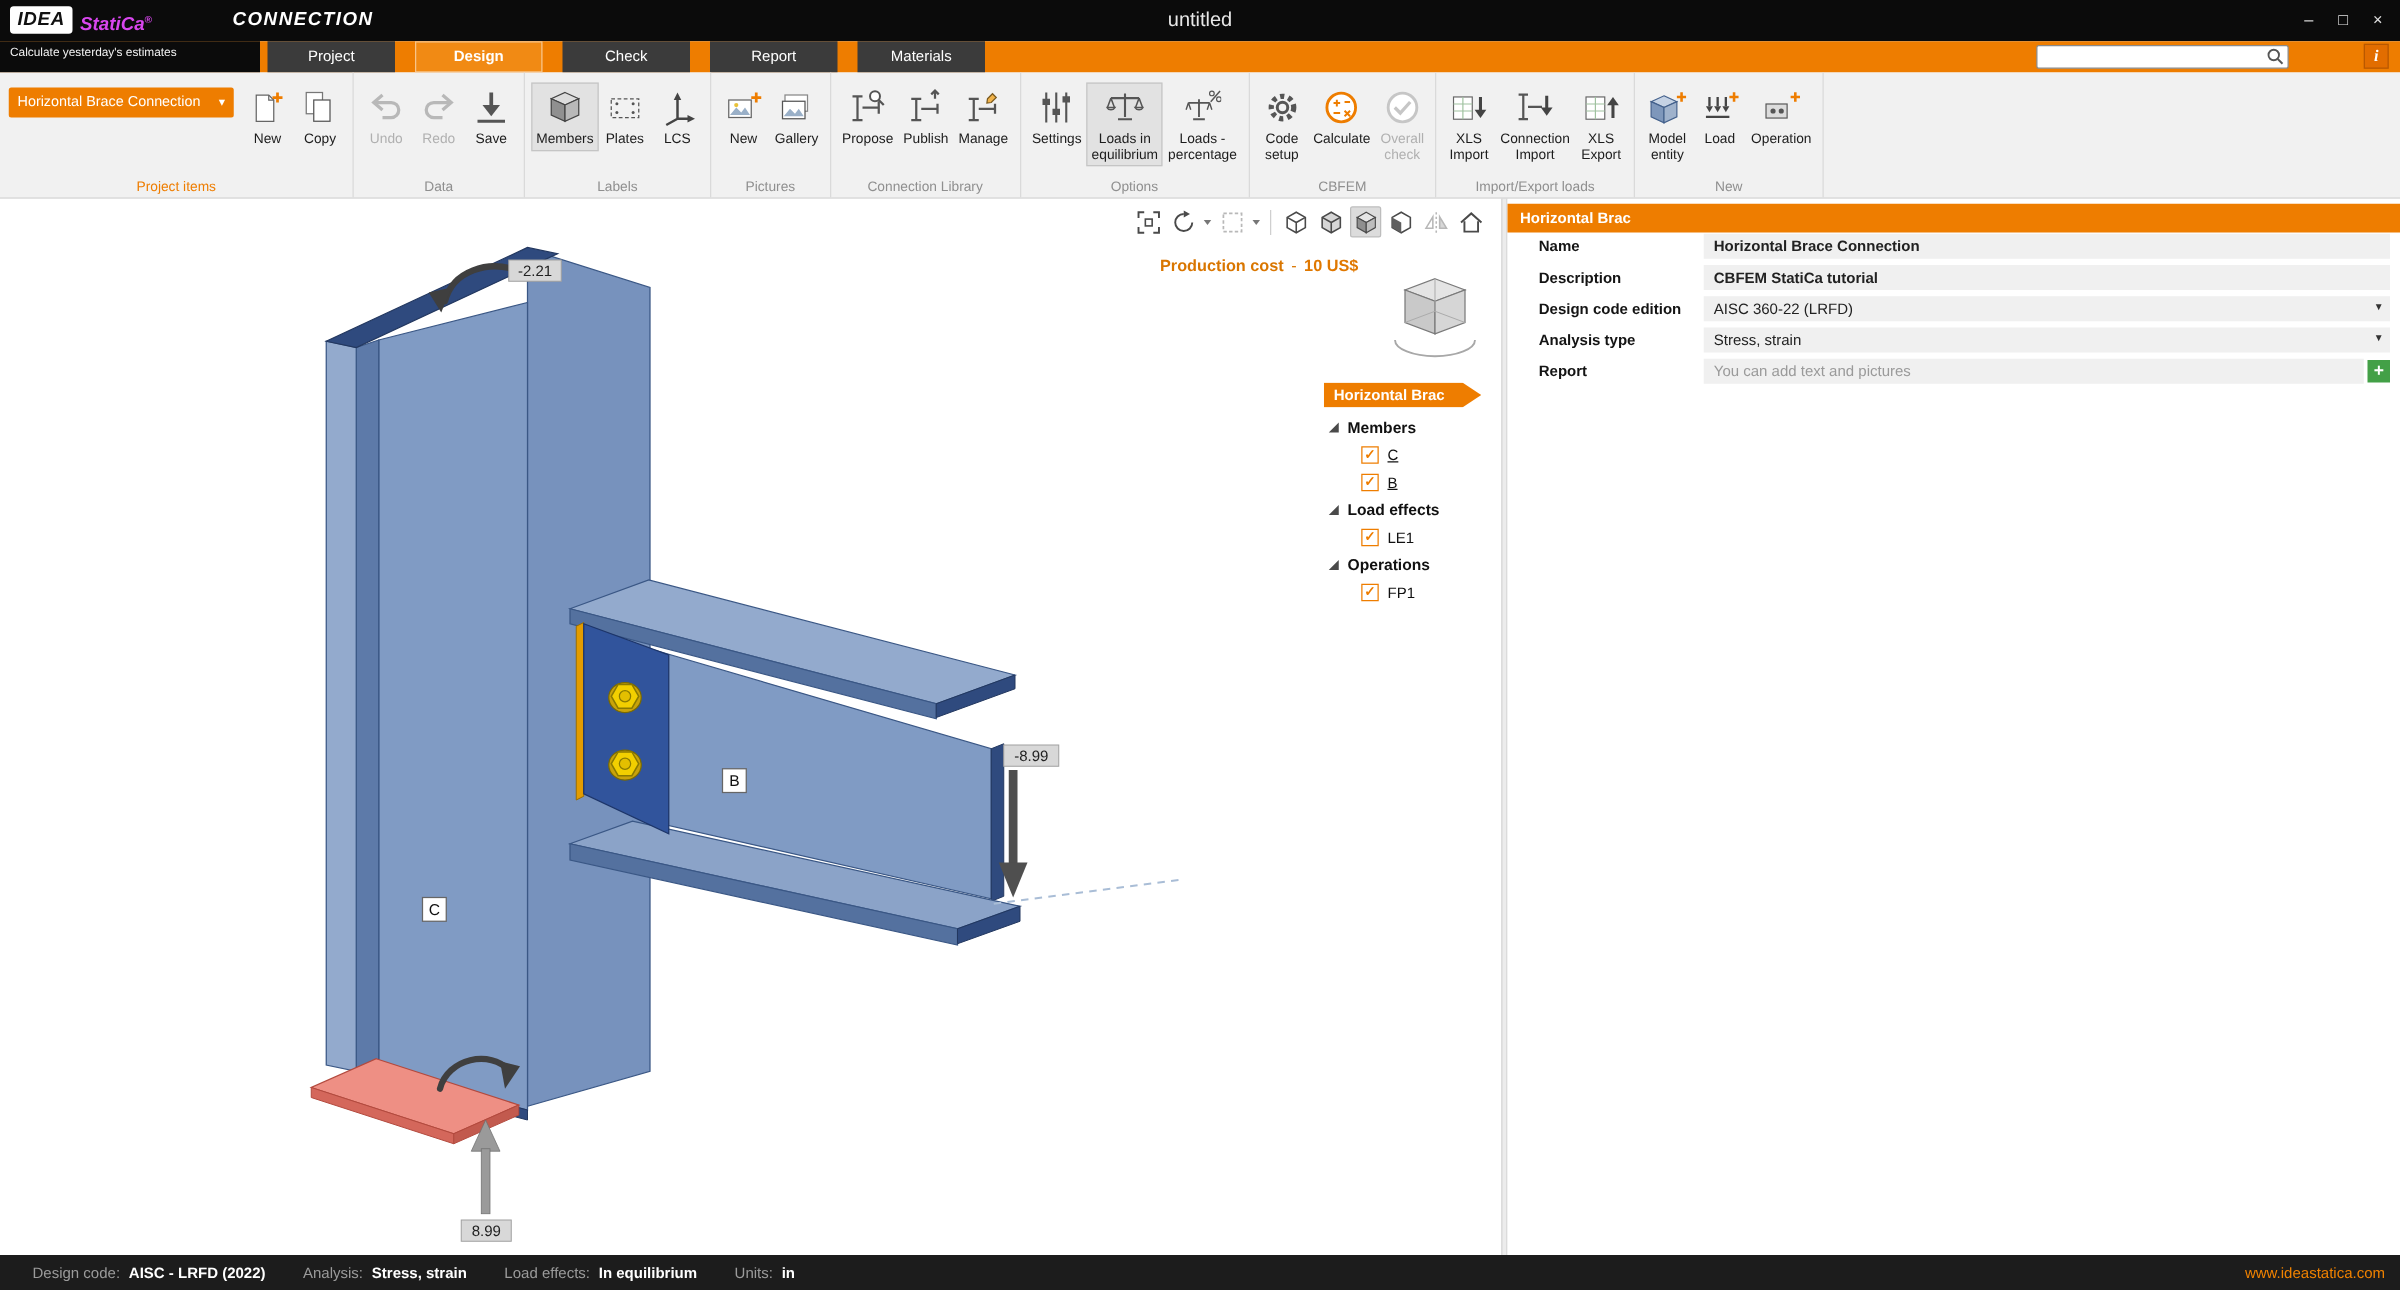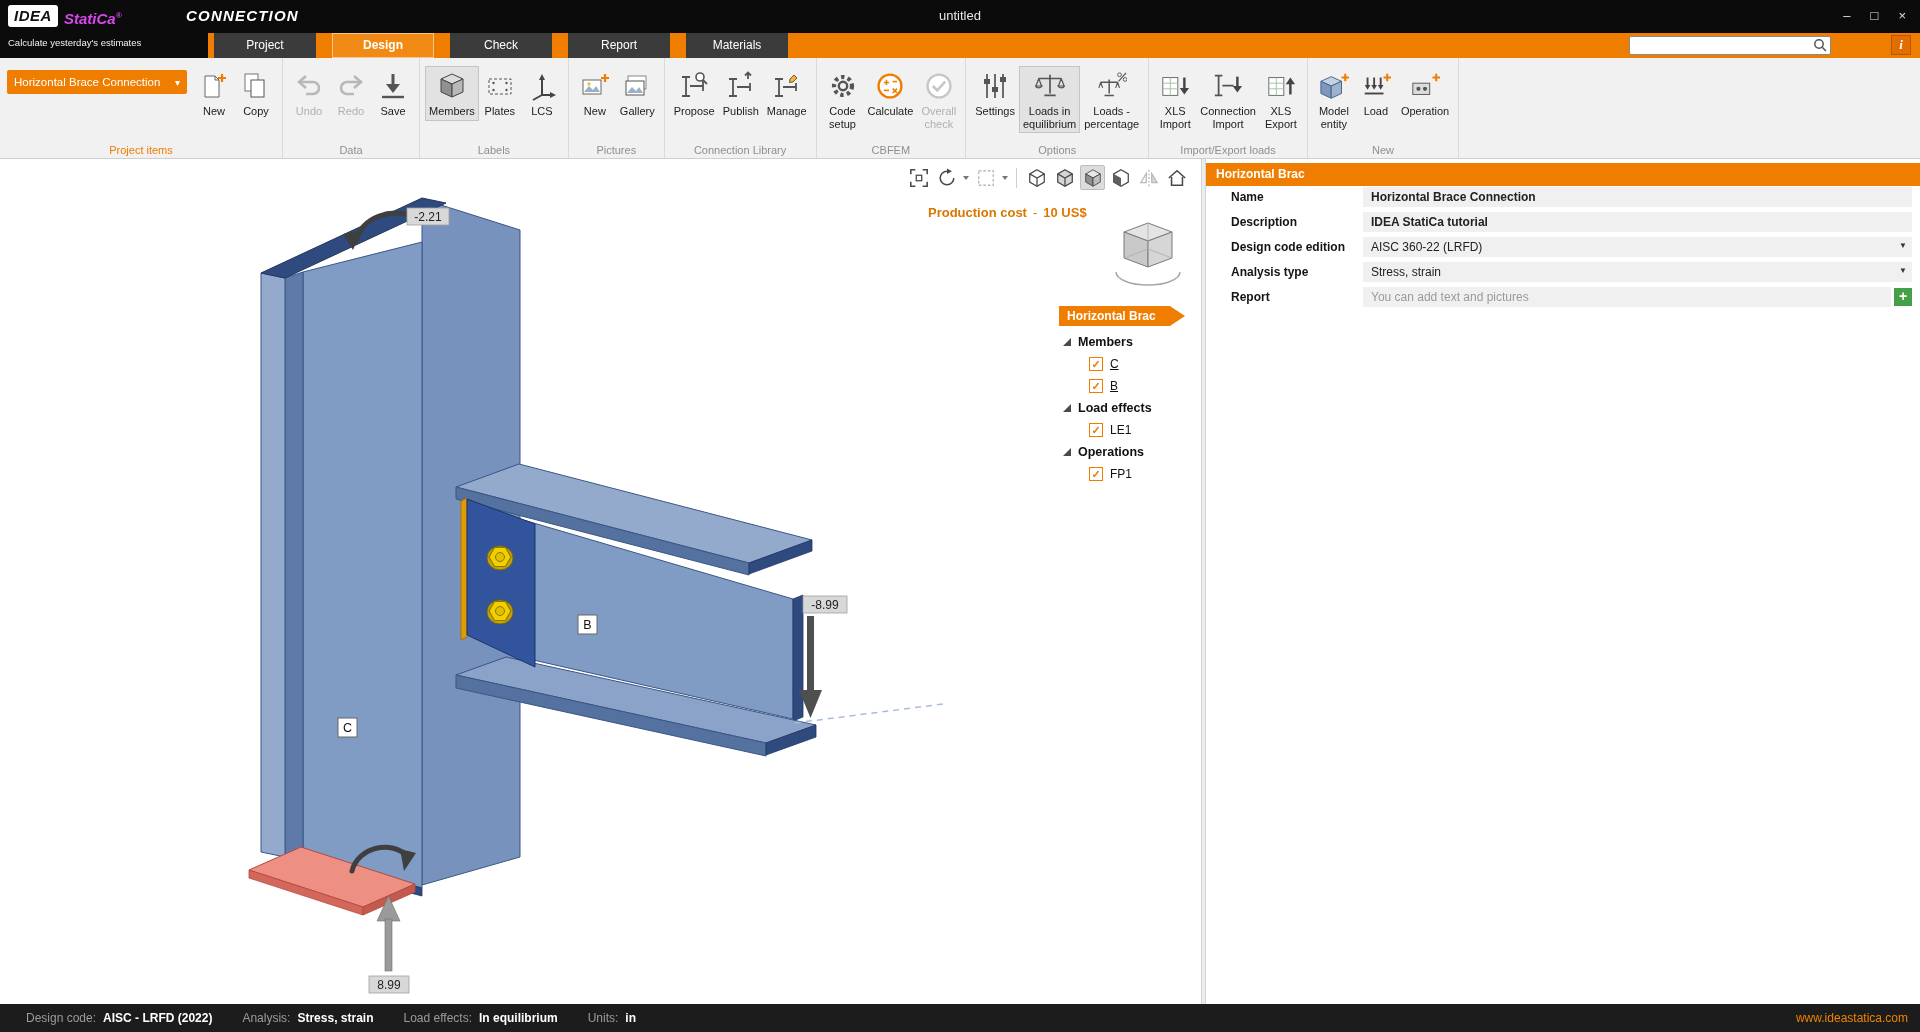--- a/index.html
+++ b/index.html
@@ -4,21 +4,21 @@
 <style>
 *{margin:0;padding:0;box-sizing:border-box;}
 body{width:1920px;height:1032px;font-family:"Liberation Sans",sans-serif;background:#fff;overflow:hidden;}
 .app{position:relative;width:1920px;height:1032px;}
 
 .titlebar{position:absolute;left:0;top:0;width:1920px;height:33px;background:#0b0b0b;}
 .logo-box{position:absolute;left:8px;top:5px;height:22px;background:#fff;border-radius:3px;padding:0 6px;font-weight:bold;font-style:italic;font-size:15px;line-height:22px;color:#111;letter-spacing:.5px;}
 .logo-suffix{position:absolute;left:64px;top:5px;color:#d946ef;font-weight:bold;font-style:italic;font-size:15px;line-height:22px;}
 .logo-suffix sup{font-size:8px;}
 .product{position:absolute;left:186px;top:5px;color:#fff;font-weight:bold;font-style:italic;font-size:15px;letter-spacing:1.2px;line-height:22px;}
-.doc-title{position:absolute;left:0;right:0;top:8px;text-align:center;color:#e8e8e8;font-size:13px;pointer-events:none;}
+.doc-title{position:absolute;left:0;right:0;top:8px;text-align:center;color:#e8e8e8;font-size:16px;pointer-events:none;}
 .win-controls{position:absolute;right:14px;top:7px;display:flex;gap:20px;}
 .win-btn{color:#e0e0e0;font-size:13px;line-height:18px;}
 .tagline{position:absolute;left:8px;top:37px;color:#f2f2f2;font-size:9.5px;z-index:5;}
 
 .tabband{position:absolute;left:0;top:33px;width:1920px;height:25px;background:#ee7d00;}
 .black-corner{position:absolute;left:0;top:0;width:208px;height:25px;background:#0b0b0b;}
 .tabs{position:absolute;left:214px;top:0;display:flex;gap:16px;height:25px;}
 .tab{width:102px;text-align:center;line-height:25px;font-size:12px;color:#fff;background:#3b3b3b;}
 .tab.active{background:#f18a14;border:1px solid #f8c489;font-weight:bold;line-height:23px;}
 .search-wrap{position:absolute;left:1629px;top:3px;width:202px;height:19px;background:#fff;border:1px solid #8a8a8a;border-radius:2px;}
@@ -306,20 +306,67 @@
             </div>
           </div>
         </div>
         <div class="glabel">Connection Library</div>
       </div>
       <div class="rgroup">
         <div class="btnrow">
           <div class="rbtn">
             <div class="ricon">
               <svg viewBox="0 0 30 30">
+                <path d="M7,3v24M15,3v24M23,3v24" stroke="#555" stroke-width="1.7"></path>
+                <rect x="4" y="8" width="6" height="5" fill="#555"></rect>
+                <rect x="12" y="16" width="6" height="5" fill="#555"></rect>
+                <rect x="20" y="6" width="6" height="5" fill="#555"></rect>
+              </svg>
+            </div>
+            <div class="rlabel">
+              <div>Settings</div>
+            </div>
+          </div>
+          <div class="rbtn active">
+            <div class="ricon">
+              <svg viewBox="0 0 32 32">
+                <path d="M16,4v20M10,26h12M4,8h24" stroke="#555" stroke-width="1.8" fill="none"></path>
+                <path d="M4,8 1,16M4,8 7,16M28,8 25,16M28,8 31,16" stroke="#555" stroke-width="1.3" fill="none"></path>
+                <path d="M0.5,16a3.8,3.2 0 0 0 7,0z" fill="none" stroke="#555" stroke-width="1.3"></path>
+                <path d="M24.5,16a3.8,3.2 0 0 0 7,0z" fill="none" stroke="#555" stroke-width="1.3"></path>
+              </svg>
+            </div>
+            <div class="rlabel">
+              <div>Loads in</div>
+              <div>equilibrium</div>
+            </div>
+          </div>
+          <div class="rbtn">
+            <div class="ricon">
+              <svg viewBox="0 0 32 32">
+                <path d="M13,9v15M8,26h10M4,12h18" stroke="#555" stroke-width="1.6" fill="none"></path>
+                <path d="M4,12 2,18M4,12 6,18M22,12 20,18M22,12 24,18" stroke="#555" stroke-width="1.2" fill="none"></path>
+                <circle cx="24" cy="4" r="2" fill="none" stroke="#555"></circle>
+                <circle cx="30" cy="9" r="2" fill="none" stroke="#555"></circle>
+                <path d="M31,2 23,11" stroke="#555" stroke-width="1.3"></path>
+              </svg>
+            </div>
+            <div class="rlabel">
+              <div>Loads -</div>
+              <div>percentage</div>
+            </div>
+          </div>
+        </div>
+        <div class="glabel">Options</div>
+      </div>
+      <div class="rgroup">
+        <div class="btnrow">
+          <div class="rbtn">
+            <div class="ricon">
+              <svg viewBox="0 0 30 30">
                 <circle cx="15" cy="15" r="9" fill="none" stroke="#555" stroke-width="4.2" stroke-dasharray="3.4,3.3"></circle>
                 <circle cx="15" cy="15" r="4.2" fill="none" stroke="#555" stroke-width="2.4"></circle>
               </svg>
             </div>
             <div class="rlabel">
               <div>Code</div>
               <div>setup</div>
             </div>
           </div>
           <div class="rbtn">
@@ -343,67 +390,20 @@
                 <path d="M10,17l5,5 9,-10" fill="none" stroke="#c6c6c6" stroke-width="3"></path>
               </svg>
             </div>
             <div class="rlabel">
               <div>Overall</div>
               <div>check</div>
             </div>
           </div>
         </div>
         <div class="glabel">CBFEM</div>
-      </div>
-      <div class="rgroup">
-        <div class="btnrow">
-          <div class="rbtn">
-            <div class="ricon">
-              <svg viewBox="0 0 30 30">
-                <path d="M7,3v24M15,3v24M23,3v24" stroke="#555" stroke-width="1.7"></path>
-                <rect x="4" y="8" width="6" height="5" fill="#555"></rect>
-                <rect x="12" y="16" width="6" height="5" fill="#555"></rect>
-                <rect x="20" y="6" width="6" height="5" fill="#555"></rect>
-              </svg>
-            </div>
-            <div class="rlabel">
-              <div>Settings</div>
-            </div>
-          </div>
-          <div class="rbtn active">
-            <div class="ricon">
-              <svg viewBox="0 0 32 32">
-                <path d="M16,4v20M10,26h12M4,8h24" stroke="#555" stroke-width="1.8" fill="none"></path>
-                <path d="M4,8 1,16M4,8 7,16M28,8 25,16M28,8 31,16" stroke="#555" stroke-width="1.3" fill="none"></path>
-                <path d="M0.5,16a3.8,3.2 0 0 0 7,0z" fill="none" stroke="#555" stroke-width="1.3"></path>
-                <path d="M24.5,16a3.8,3.2 0 0 0 7,0z" fill="none" stroke="#555" stroke-width="1.3"></path>
-              </svg>
-            </div>
-            <div class="rlabel">
-              <div>Loads in</div>
-              <div>equilibrium</div>
-            </div>
-          </div>
-          <div class="rbtn">
-            <div class="ricon">
-              <svg viewBox="0 0 32 32">
-                <path d="M13,9v15M8,26h10M4,12h18" stroke="#555" stroke-width="1.6" fill="none"></path>
-                <path d="M4,12 2,18M4,12 6,18M22,12 20,18M22,12 24,18" stroke="#555" stroke-width="1.2" fill="none"></path>
-                <circle cx="24" cy="4" r="2" fill="none" stroke="#555"></circle>
-                <circle cx="30" cy="9" r="2" fill="none" stroke="#555"></circle>
-                <path d="M31,2 23,11" stroke="#555" stroke-width="1.3"></path>
-              </svg>
-            </div>
-            <div class="rlabel">
-              <div>Loads -</div>
-              <div>percentage</div>
-            </div>
-          </div>
-        </div>
-        <div class="glabel">Options</div>
       </div>
       <div class="rgroup">
         <div class="btnrow">
           <div class="rbtn">
             <div class="ricon">
               <svg viewBox="0 0 32 32">
                 <rect x="3" y="7" width="16" height="19" fill="#fff" stroke="#666"></rect>
                 <path d="M3,13h16M3,19h16M11,7v19" stroke="#9fc29f" stroke-width="1"></path>
                 <path d="M26,7v12" stroke="#444" stroke-width="2.6"></path>
                 <path d="M21,18h10l-5,7z" fill="#444"></path>
@@ -702,21 +702,21 @@
     <div id="prop-rows">
         <div class="prow">
           <div class="plabel">Name</div>
           <div class="pvalue bold">
             <span>Horizontal Brace Connection</span>
           </div>
         </div>
         <div class="prow">
           <div class="plabel">Description</div>
           <div class="pvalue bold">
-            <span>IDEA StatiCa tutorial</span>
+            <span>CBFEM StatiCa tutorial</span>
           </div>
         </div>
         <div class="prow">
           <div class="plabel">Design code edition</div>
           <div class="pvalue">
             <span>AISC 360-22 (LRFD)</span>
             <span class="ddarrow">▼</span>
           </div>
         </div>
         <div class="prow">

